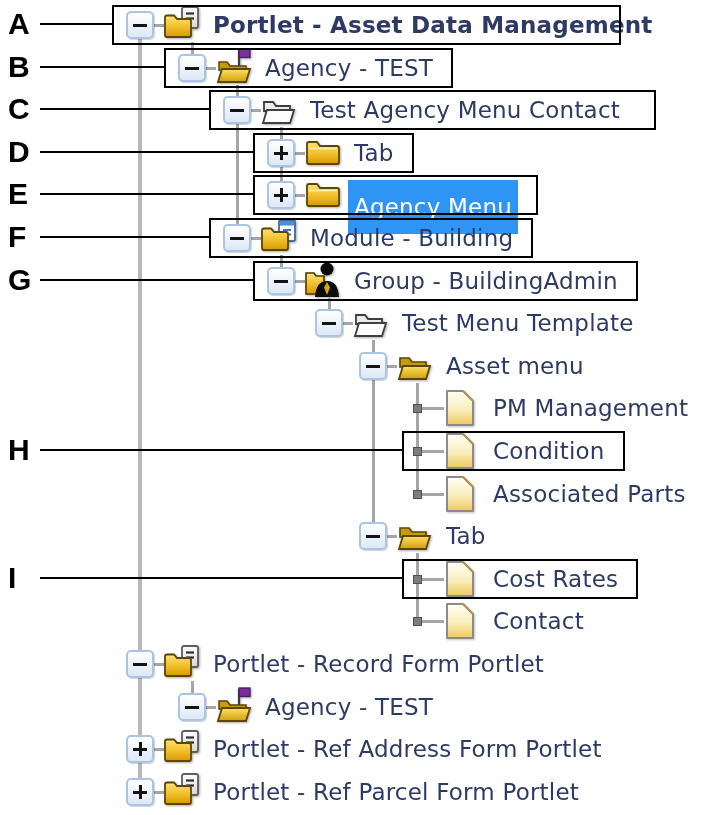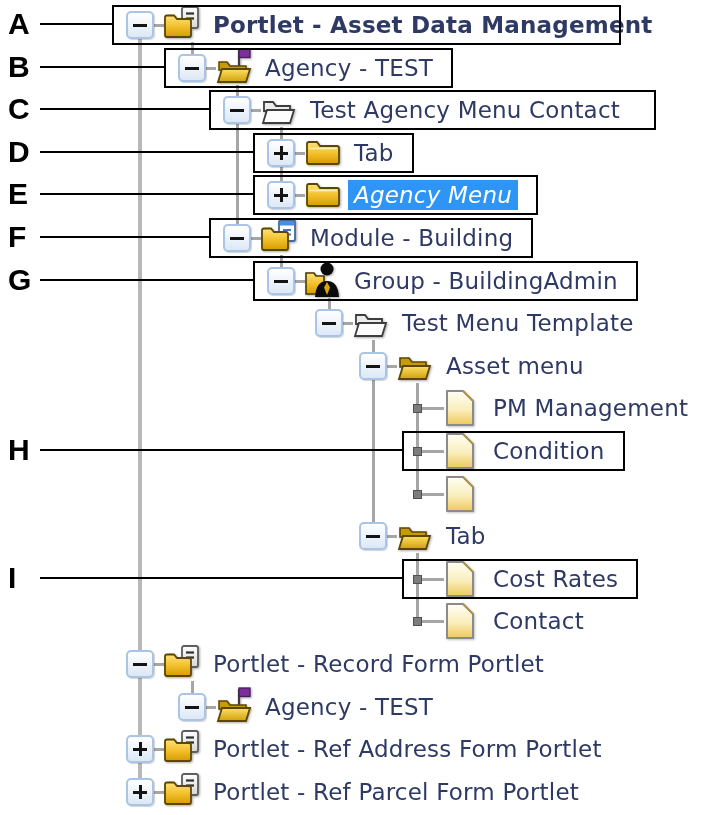--- a/index.html
+++ b/index.html
@@ -13,21 +13,21 @@
     box-shadow:1px 1px 1px rgba(0,0,0,.18);}
   .expander .h{position:absolute;left:5px;top:10.5px;width:14px;height:3px;background:#141414;}
   .expander .v{position:absolute;left:10.5px;top:5px;width:3px;height:14px;background:#141414;}
   .bullet{position:absolute;width:9px;height:9px;box-sizing:border-box;background:#7d7d7d;border:1px solid #4f4f4f;z-index:3;}
   .icon{position:absolute;z-index:4;}
   .icon svg{display:block;width:100%;height:100%;}
   .shadowed svg{filter:drop-shadow(1.5px 1.8px 1px rgba(70,70,70,.45));}
   .pageshadow svg{filter:drop-shadow(1.5px 1.5px 1px rgba(120,120,120,.45));}
   .label{position:absolute;z-index:5;height:30px;line-height:30px;font-size:23px;
     color:var(--label,#2e3a64);white-space:nowrap;letter-spacing:.2px;cursor:default;}
-  .label.sel{background:var(--sel-bg,#2e95f7);color:var(--sel-text,#ffffff);padding:0 6px;font-style:italic;}
+  .label.sel{background:var(--sel-bg,#2e95f7);color:var(--sel-text,#ffffff);padding:12px 6px;}
   .callout-line{position:absolute;height:2px;background:var(--callout,#000);z-index:8;}
   .callout-box{position:absolute;box-sizing:border-box;border:2px solid var(--callout,#000);z-index:8;background:transparent;}
   .callout-letter{position:absolute;z-index:9;font-family:"Liberation Sans",sans-serif;
     font-weight:bold;font-size:30px;line-height:36px;color:var(--callout,#000);}
   #svg-defs{position:absolute;width:0;height:0;overflow:hidden;}
 </style>
 </head>
 <body>
 
 <svg id="svg-defs" aria-hidden="true">
@@ -193,20 +193,21 @@
     </div>
     <div class="label" style="left: 493px; top: 436px;">Condition</div>
     <div class="hline" style="left: 417px; top: 492.5px; width: 27px; height: 3px;"></div>
     <div class="bullet" style="left: 412.5px; top: 489.5px;"></div>
     <div class="icon pageshadow" style="left: 443px; top: 475px; width: 34px; height: 38px;">
       <svg viewBox="0 0 34 38">
         <path d="M4 2 H20 L30 12 V36 H4 Z" fill="url(#gPage)" stroke="#8b8b8b" stroke-width="2" stroke-linejoin="round"></path>
         <path d="M20 2 L30 12" stroke="#b99435" stroke-width="1.4"></path>
       </svg>
     </div>
+    <div class="label" style="left: 493px; top: 479px;">Associated Parts</div>
     <div class="hline" style="left: 387px; top: 534.5px; width: 10px; height: 3px;"></div>
     <div class="expander" style="left: 359px; top: 522px;">
       <span class="h"></span>
     </div>
     <div class="icon shadowed" style="left: 396px; top: 516px; width: 38px; height: 38px;">
       <svg viewBox="0 0 38 38">
         <path d="M4 12 H13 L16 16 H30 V21 H4 Z" fill="#c79c00" stroke="#5c4700" stroke-width="1.6"></path>
         <path d="M7 20 H34 L30 33 H3 Z" fill="url(#gGoldFront)" stroke="#5c4700" stroke-width="1.8"></path>
       </svg>
     </div>

